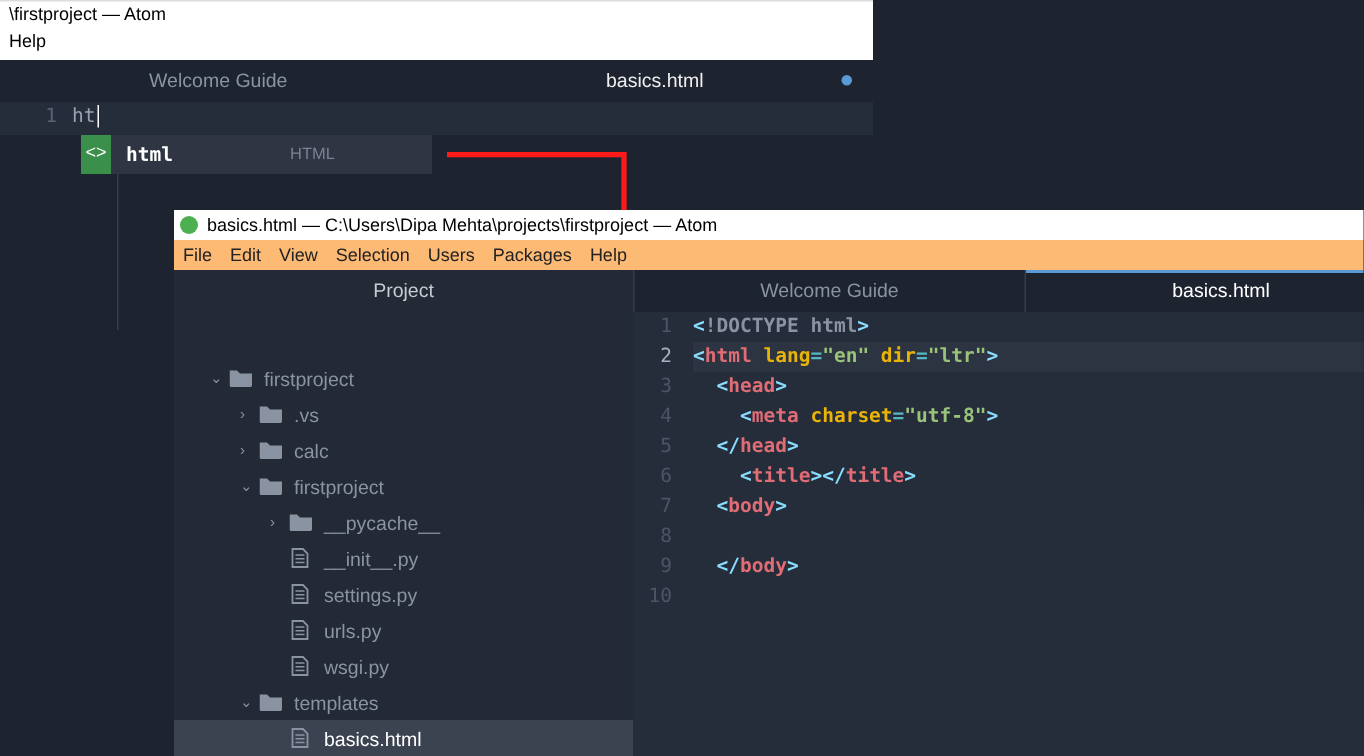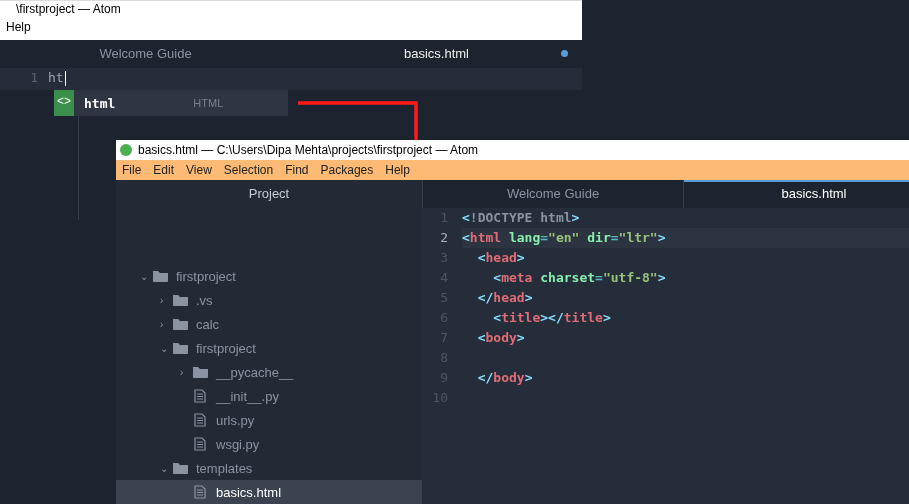--- a/index.html
+++ b/index.html
@@ -18,21 +18,21 @@
   .top-window {
     position: absolute;
     left: 0; top: 0;
     width: 582px;
     height: 116px;
   }
   .top-title {
     background: #fff;
     color: #000;
     height: 18px;
-    padding: 1px 16px;
+    padding: 1px 6px;
     font-size: 12px;
     border-top: 1px solid #ddd;
   }
   .top-menu {
     background: #fff;
     color: #000;
     height: 22px;
     padding: 2px 6px;
     font-size: 12px;
   }
@@ -248,21 +248,21 @@
     padding-right: 8px;
     color: #4d5565;
     background: #262d3a;
   }
   .ed-gutter .gl.cur { color: #a8b0bf; }
   .ed-lines { flex: 1; padding-left: 6px; }
   .ed-lines .l { white-space: pre; color: #a8b0bf; font-weight: bold; }
   .ed-lines .l.hl { background: #2c3442; }
   .tok-br   { color: #89ddff; } 
   .tok-tag  { color: #e06c75; }
-  .tok-attr { color: #86efac; }
+  .tok-attr { color: #eab308; }
   .tok-op   { color: #56b6c2; }
   .tok-str  { color: #98c379; }
   .tok-doc  { color: #8a93a2; }
 </style>
 </head>
 <body>
 
 <div class="top-window">
   <div class="top-title">\firstproject — Atom</div>
   <div class="top-menu">
@@ -303,21 +303,21 @@
 <div class="bottom-window">
   <div class="bw-title">
     <span class="favicon"></span>
     <span>basics.html — C:\Users\Dipa Mehta\projects\firstproject — Atom</span>
   </div>
   <div class="bw-menu">
     <span>File</span>
     <span>Edit</span>
     <span>View</span>
     <span>Selection</span>
-    <span>Find</span>
+    <span>Users</span>
     <span>Packages</span>
     <span>Help</span>
   </div>
   <div class="bw-body">
 
     <div class="project-pane">
       <div class="project-head">Project</div>
       <div class="tree" id="tree">
           <div class="tree-row indent-0">
             <span class="chev">⌄</span>
@@ -366,20 +366,30 @@
           </div>
           <div class="tree-row indent-2">
             <span class="chev"></span>
             <span class="file-icon">
               <svg width="12" height="14" viewBox="0 0 12 14">
                 <path fill="none" stroke="#8a93a2" stroke-width="1.2" d="M1 1h7l3 3v9H1z"></path>
                 <path stroke="#8a93a2" stroke-width="1" d="M3 5h6M3 7.5h6M3 10h6"></path>
               </svg>
             </span>
             <span>__init__.py</span>
+          </div>
+          <div class="tree-row indent-2">
+            <span class="chev"></span>
+            <span class="file-icon">
+              <svg width="12" height="14" viewBox="0 0 12 14">
+                <path fill="none" stroke="#8a93a2" stroke-width="1.2" d="M1 1h7l3 3v9H1z"></path>
+                <path stroke="#8a93a2" stroke-width="1" d="M3 5h6M3 7.5h6M3 10h6"></path>
+              </svg>
+            </span>
+            <span>settings.py</span>
           </div>
           <div class="tree-row indent-2">
             <span class="chev"></span>
             <span class="file-icon">
               <svg width="12" height="14" viewBox="0 0 12 14">
                 <path fill="none" stroke="#8a93a2" stroke-width="1.2" d="M1 1h7l3 3v9H1z"></path>
                 <path stroke="#8a93a2" stroke-width="1" d="M3 5h6M3 7.5h6M3 10h6"></path>
               </svg>
             </span>
             <span>urls.py</span>

